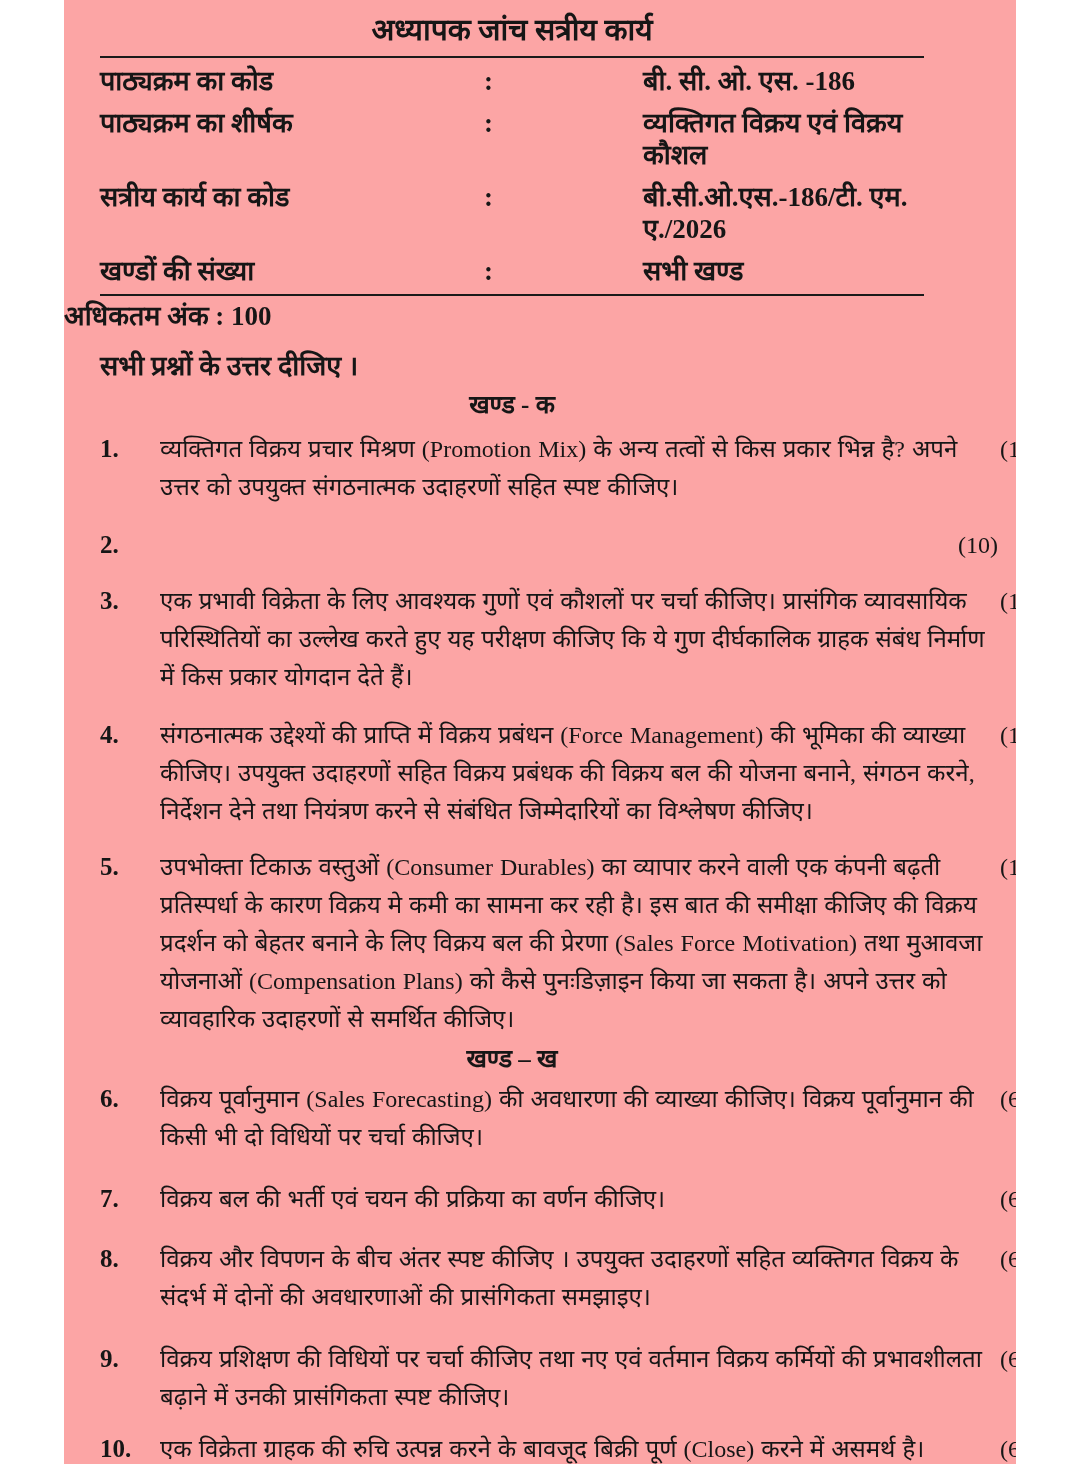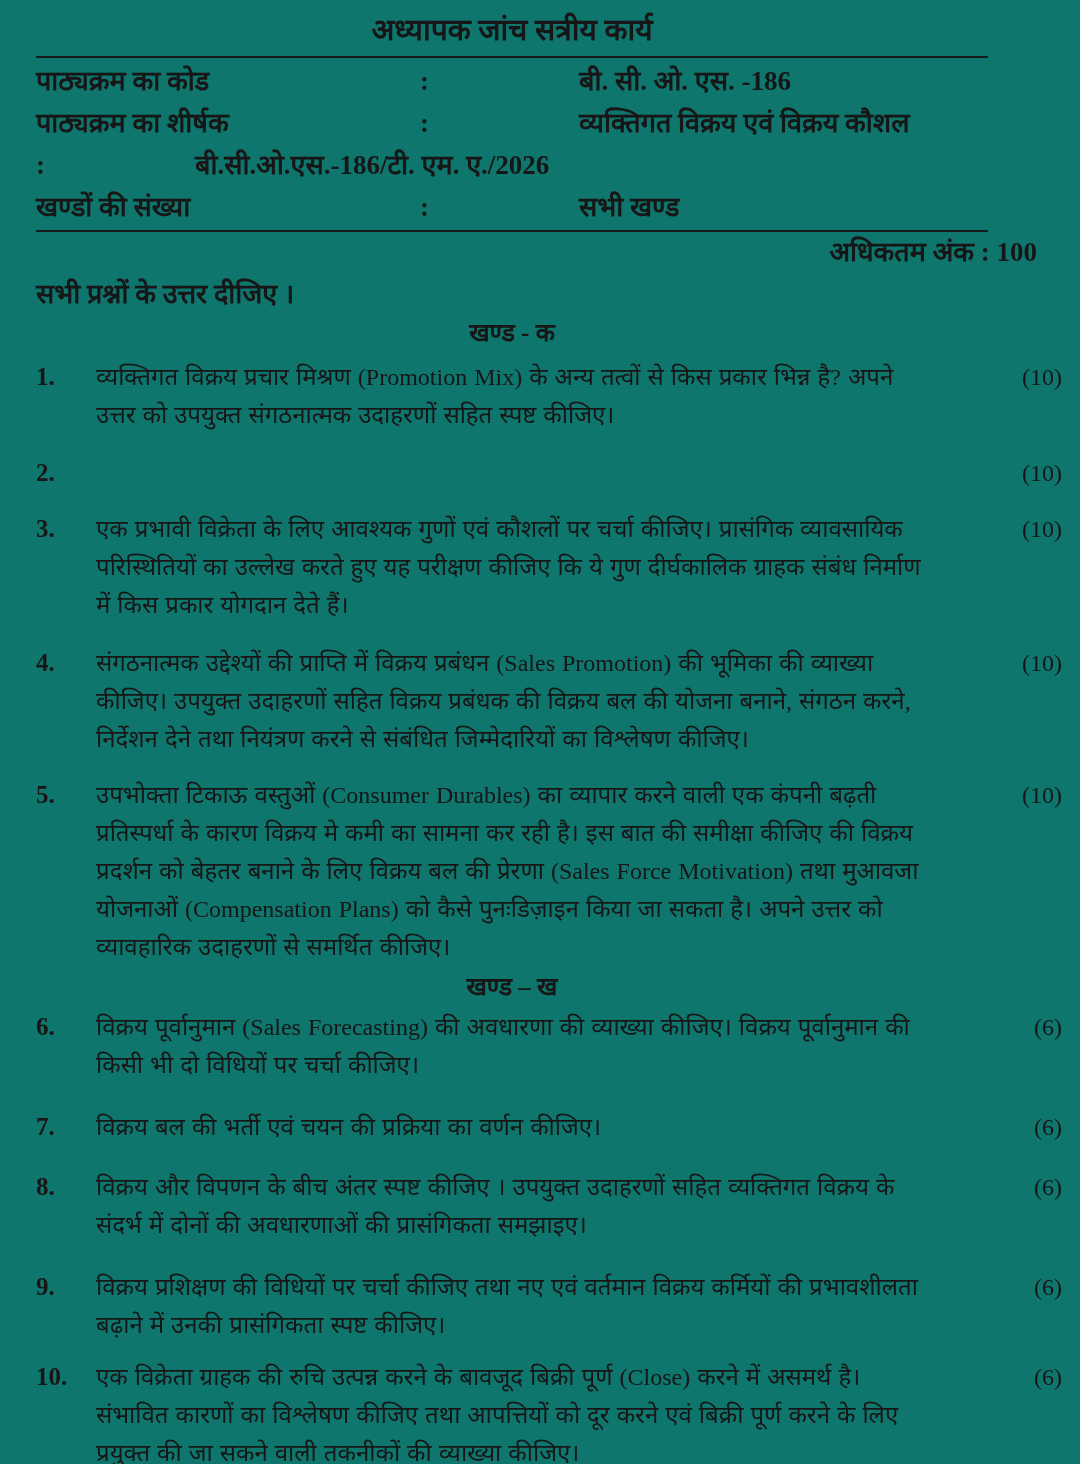--- a/index.html
+++ b/index.html
@@ -2,24 +2,24 @@
 <html lang="hi"><head>
 <meta charset="utf-8">
 <style>
   html, body {
     margin: 0;
     padding: 0;
     background: #ffffff;
   }
   .page {
     position: relative;
-    width: 1080px;
+    width: 952px;
     height: 1464px;
     margin: 0 auto;
-    background: #0f766e;
+    background: #fca5a5;
     color: #161616;
     font-family: "Liberation Serif", "DejaVu Serif", serif;
     overflow: hidden;
   }
   .doc-title {
     margin: 12px 92px 0 36px;
     text-align: center;
     font-size: 30px;
     font-weight: bold;
     line-height: 36px;
@@ -38,27 +38,27 @@
     font-size: 27px;
     line-height: 32px;
     gap: 24px;
   }
   .info-label { width: 360px; flex: none; }
   .info-colon { width: 135px; flex: none; }
   .info-value { flex: 1; }
   .max-marks {
     margin-top: 4px;
     padding-right: 43px;
-    text-align: right;
+    text-align: left;
     font-size: 27px;
     font-weight: bold;
     line-height: 32px;
   }
   .instruction {
-    margin: 10px 92px 0 36px;
+    margin: 18px 92px 0 36px;
     font-size: 27px;
     font-weight: bold;
     line-height: 32px;
   }
   .section-heading {
     margin: 6px 92px 0 36px;
     text-align: center;
     font-size: 25px;
     font-weight: bold;
     line-height: 34px;
@@ -115,20 +115,21 @@
       <span class="info-label">पाठ्यक्रम का कोड</span>
       <span class="info-colon">:</span>
       <span class="info-value">बी. सी. ओ. एस. -186</span>
     </div>
     <div class="info-row">
       <span class="info-label">पाठ्यक्रम का शीर्षक</span>
       <span class="info-colon">:</span>
       <span class="info-value">व्यक्तिगत विक्रय एवं विक्रय कौशल</span>
     </div>
     <div class="info-row">
+      <span class="info-label">सत्रीय कार्य का कोड</span>
       <span class="info-colon">:</span>
       <span class="info-value">बी.सी.ओ.एस.-186/टी. एम. ए./2026</span>
     </div>
     <div class="info-row">
       <span class="info-label">खण्डों की संख्या</span>
       <span class="info-colon">:</span>
       <span class="info-value">सभी खण्ड</span>
     </div>
   </div>
 
@@ -150,21 +151,21 @@
   </div>
 
   <div class="question" id="q3">
     <span class="q-num">3.</span>
     <span class="q-text">एक प्रभावी विक्रेता के लिए आवश्यक गुणों एवं कौशलों पर चर्चा कीजिए। प्रासंगिक व्यावसायिक परिस्थितियों का उल्लेख करते हुए यह परीक्षण कीजिए कि ये गुण दीर्घकालिक ग्राहक संबंध निर्माण में किस प्रकार योगदान देते हैं।</span>
     <span class="q-marks">(10)</span>
   </div>
 
   <div class="question" id="q4">
     <span class="q-num">4.</span>
-    <span class="q-text">संगठनात्मक उद्देश्यों की प्राप्ति में विक्रय प्रबंधन (Sales Promotion) की भूमिका की व्याख्या कीजिए। उपयुक्त उदाहरणों सहित विक्रय प्रबंधक की विक्रय बल की योजना बनाने, संगठन करने, निर्देशन देने तथा नियंत्रण करने से संबंधित जिम्मेदारियों का विश्लेषण कीजिए।</span>
+    <span class="q-text">संगठनात्मक उद्देश्यों की प्राप्ति में विक्रय प्रबंधन (Force Management) की भूमिका की व्याख्या कीजिए। उपयुक्त उदाहरणों सहित विक्रय प्रबंधक की विक्रय बल की योजना बनाने, संगठन करने, निर्देशन देने तथा नियंत्रण करने से संबंधित जिम्मेदारियों का विश्लेषण कीजिए।</span>
     <span class="q-marks">(10)</span>
   </div>
 
   <div class="question" id="q5">
     <span class="q-num">5.</span>
     <span class="q-text">उपभोक्ता टिकाऊ वस्तुओं (Consumer Durables) का व्यापार करने वाली एक कंपनी बढ़ती प्रतिस्पर्धा के कारण विक्रय मे कमी का सामना कर रही है।  इस बात की  समीक्षा कीजिए की  विक्रय प्रदर्शन को बेहतर बनाने के लिए विक्रय बल की प्रेरणा (Sales Force Motivation) तथा मुआवजा योजनाओं (Compensation Plans) को  कैसे पुनःडिज़ाइन किया जा सकता है। अपने उत्तर को व्यावहारिक उदाहरणों से समर्थित कीजिए।</span>
     <span class="q-marks">(10)</span>
   </div>
 
   <div class="section-heading second">खण्ड – ख</div>

